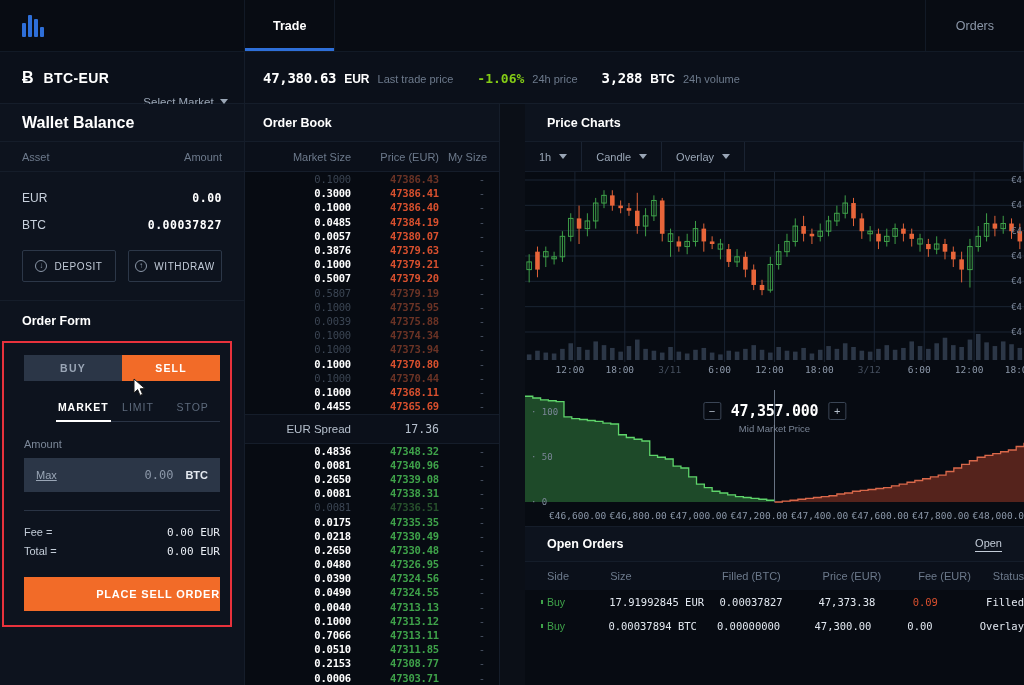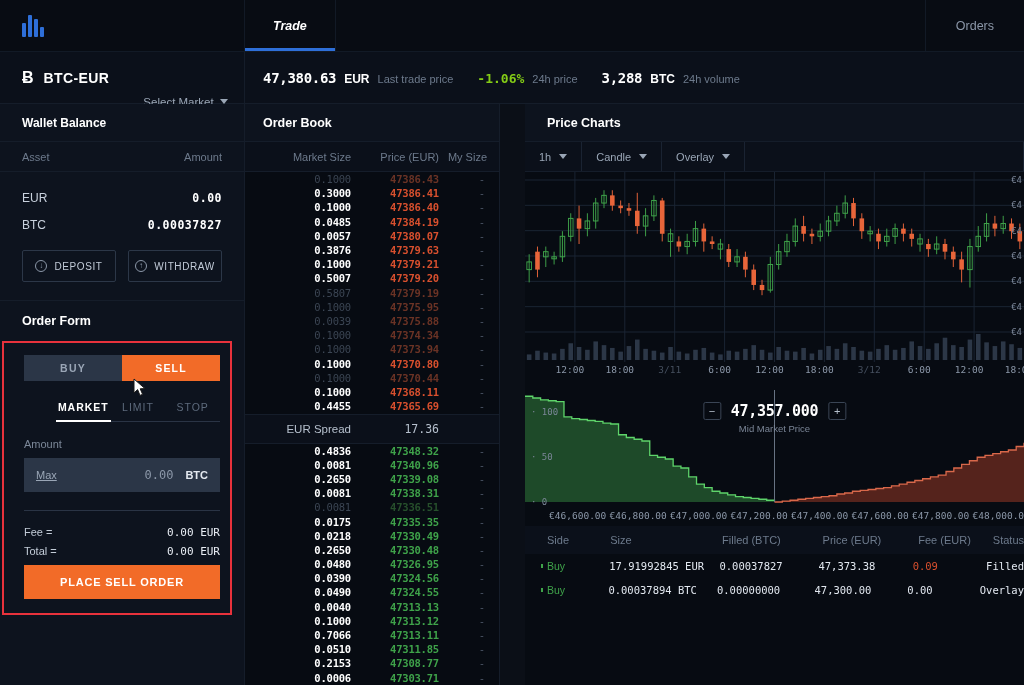--- a/index.html
+++ b/index.html
@@ -20,21 +20,21 @@
   .logo-cell { width: 245px; display: flex; align-items: center; padding-left: 22px; border-right: 1px solid #121a26; }
   .logo-bars { display: flex; align-items: flex-end; gap: 2px; height: 22px; }
   .logo-bars i { display: block; width: 4px; background: #2e6fd8; border-radius: 1px; }
   .logo-bars i:nth-child(1) { height: 14px; }
   .logo-bars i:nth-child(2) { height: 22px; }
   .logo-bars i:nth-child(3) { height: 18px; }
   .logo-bars i:nth-child(4) { height: 10px; }
   .nav-tabs { display: flex; align-items: stretch; }
   .nav-tab {
     display: flex; align-items: center; padding: 0 28px; font-size: 12.5px;
-    color: #8b97a8; border-right: 1px solid #121a26; cursor: pointer; position: relative; font-style: italic;
+    color: #8b97a8; border-right: 1px solid #121a26; cursor: pointer; position: relative;
   }
   .nav-tab.active { color: #ffffff; font-weight: bold; }
   .nav-tab.active::after {
     content: ""; position: absolute; left: 0; right: 0; bottom: 0; height: 3px; background: #2e6fd8;
   }
   .nav-spacer { flex: 1; border-right: 1px solid #121a26; }
   .nav-right { display: flex; align-items: center; padding: 0 30px; font-size: 12.5px; color: #8b97a8; cursor: pointer; }
 
   
   .marketbar {
@@ -50,21 +50,21 @@
   .stat-val { font-size: 14px; font-weight: bold; color: #ffffff; font-family: "DejaVu Sans Mono", monospace; letter-spacing: -.3px; }
   .stat-unit { font-size: 12px; font-weight: bold; color: #ffffff; }
   .stat-lbl { font-size: 11px; color: #6d7a8c; margin-right: 16px; }
   .stat-neg { font-size: 13px; font-weight: bold; color: #84cc16; font-family: "DejaVu Sans Mono", monospace; }
 
   
   .body { flex: 1; display: flex; min-height: 0; }
 
   
   .leftcol { width: 245px; flex: 0 0 245px; background: #0d131e; border-right: 1px solid #151d2a; display: flex; flex-direction: column; }
-  .panel-head { height: 38px; display: flex; align-items: center; padding: 0 22px; font-size: 12px; font-weight: bold; color: #ffffff; border-bottom: 1px solid #151d2a; }
+  .panel-head { height: 38px; display: flex; align-items: center; padding: 0 22px; font-size: 16px; font-weight: bold; color: #ffffff; border-bottom: 1px solid #151d2a; }
   .wl-cols { height: 30px; display: flex; align-items: center; padding: 0 22px; font-size: 11px; color: #6d7a8c; border-bottom: 1px solid #151d2a; }
   .wl-cols .c1 { flex: 1; }
   .wl-rows { padding: 12px 22px 0; }
   .wl-row { display: flex; justify-content: space-between; align-items: center; height: 27px; font-size: 12px; }
   .wl-row .asset { color: #c9d2de; }
   .wl-row .amt { color: #ffffff; font-weight: bold; font-family: "DejaVu Sans Mono", monospace; font-size: 11.5px; letter-spacing: .5px; }
   .wl-btns { display: flex; gap: 12px; padding: 12px 22px 18px; }
   .wl-btn {
     flex: 1; height: 32px; border: 1px solid #2c3748; border-radius: 2px; display: flex;
     align-items: center; justify-content: center; gap: 7px; font-size: 10px; color: #c2cbd8;
@@ -88,22 +88,22 @@
   .ot-tab.active::after { content: ""; position: absolute; left: 0; right: 0; bottom: -1px; height: 2px; background: #ffffff; }
   .amt-label { font-size: 11px; color: #7c8899; margin: 16px 0 8px; }
   .amt-input { height: 34px; background: #2b3647; display: flex; align-items: center; padding: 0 12px; }
   .amt-max { font-size: 11px; color: #9aa6b6; text-decoration: underline; cursor: pointer; }
   .amt-val { flex: 1; text-align: right; font-size: 12px; color: #8b97a8; font-family: "DejaVu Sans Mono", monospace; padding-right: 12px; }
   .amt-cur { font-size: 11px; font-weight: bold; color: #e4e9f0; }
   .of-sep { height: 1px; background: #2a3445; margin: 18px 0 12px; }
   .of-line { display: flex; justify-content: space-between; font-size: 11px; color: #c3ccd8; padding: 3px 0; }
   .of-line .v { font-family: "DejaVu Sans Mono", monospace; color: #e8edf4; }
   .place-btn {
-    margin-top: 4px; height: 34px; background: #f26b28; color: #ffffff; font-size: 11px;
-    font-weight: bold; letter-spacing: .8px; display: flex; align-items: center; justify-content: center; cursor: pointer;
+    margin-top: 16px; height: 34px; background: #f26b28; color: #ffffff; font-size: 11px;
+    font-weight: bold; letter-spacing: .8px; display: flex; align-items: center; justify-content: flex-end; cursor: pointer;
   }
   .cursor-arrow { position: absolute; left: 133px; top: 378px; z-index: 9; pointer-events: none; }
 
   
   .obcol { width: 255px; flex: 0 0 255px; background: #070b12; border-right: 1px solid #151d2a; display: flex; flex-direction: column; min-height: 0; }
   .ob-head { height: 38px; display: flex; align-items: center; padding: 0 18px; font-size: 12.5px; font-weight: bold; color: #ffffff; border-bottom: 1px solid #151d2a; background: #0d131e; }
   .ob-cols { height: 30px; display: flex; align-items: center; font-size: 11px; color: #6d7a8c; border-bottom: 1px solid #151d2a; background: #0b101a; }
   .ob-c1 { width: 112px; text-align: right; padding-right: 6px; }
   .ob-c2 { width: 88px; text-align: right; padding-right: 6px; }
   .ob-c3 { flex: 1; text-align: right; padding-right: 12px; }
@@ -724,20 +724,24 @@
           <span class="axis-lbl" style="left: 10.5625%;">€46,600.00</span>
           <span class="axis-lbl" style="left: 22.6875%;">€46,800.00</span>
           <span class="axis-lbl" style="left: 34.8125%;">€47,000.00</span>
           <span class="axis-lbl" style="left: 46.9375%;">€47,200.00</span>
           <span class="axis-lbl" style="left: 59.0625%;">€47,400.00</span>
           <span class="axis-lbl" style="left: 71.1875%;">€47,600.00</span>
           <span class="axis-lbl" style="left: 83.3125%;">€47,800.00</span>
           <span class="axis-lbl" style="left: 95.4375%;">€48,000.00</span>
         </div>
 
+      <div class="oo-head">
+        <span class="oo-title">Open Orders</span>
+        <span class="oo-tab">Open</span>
+      </div>
       <div class="oo-cols">
         <span class="oo-side" style="color:#6d7a8c">Side</span>
         <span class="oo-size">Size</span>
         <span class="oo-filled">Filled (BTC)</span>
         <span class="oo-price">Price (EUR)</span>
         <span class="oo-fee">Fee (EUR)</span>
         <span class="oo-status">Status</span>
       </div>
       <div id="oo-rows">
           <div class="oo-row">

